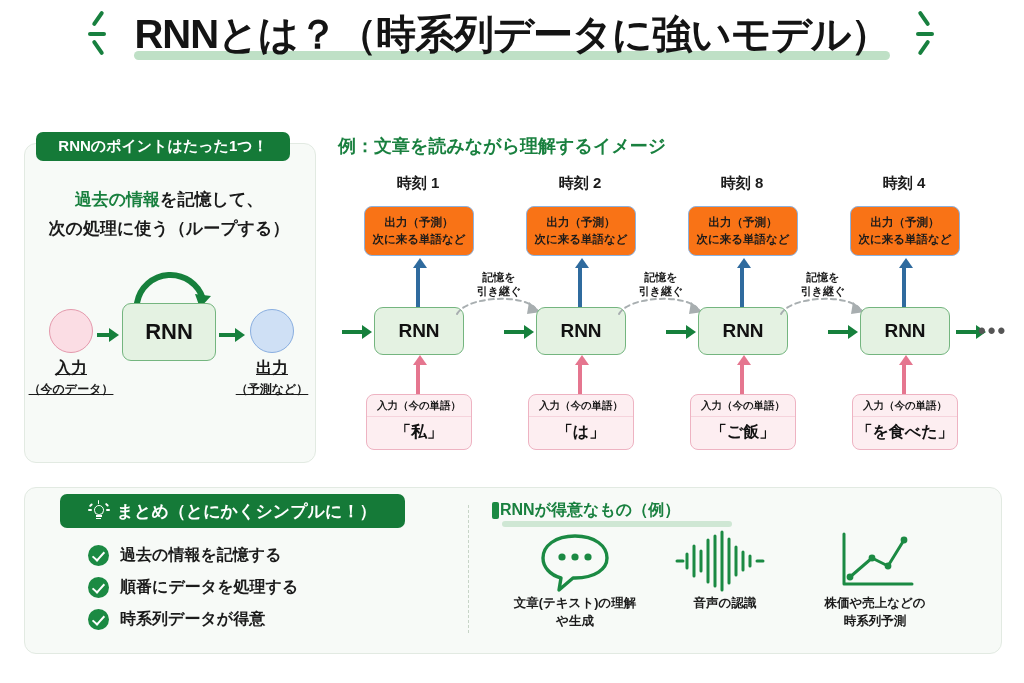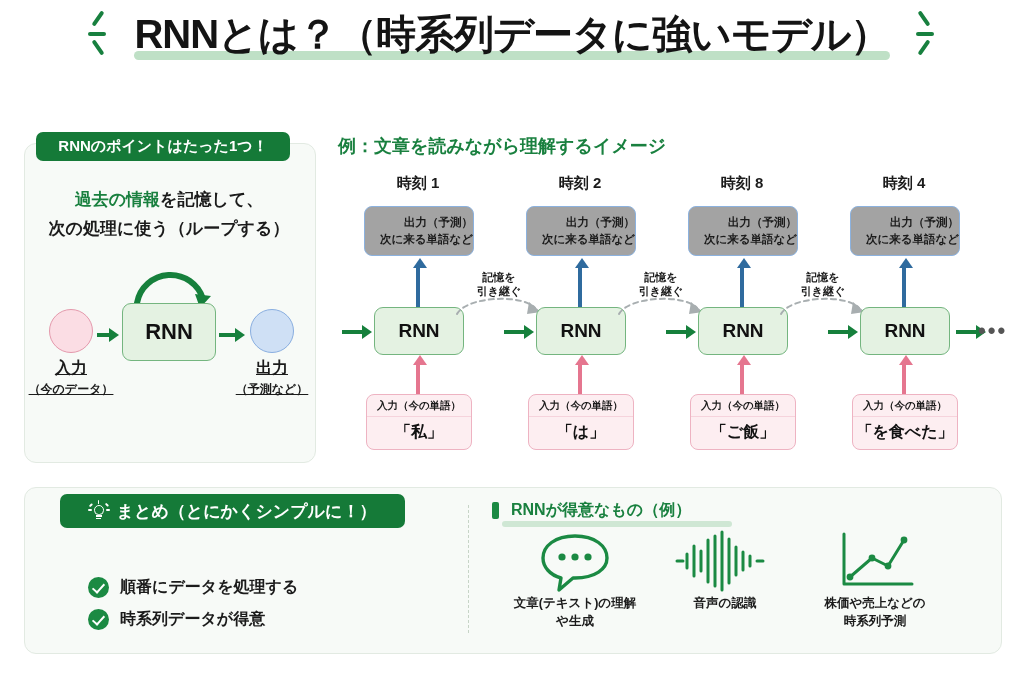--- a/index.html
+++ b/index.html
@@ -119,22 +119,22 @@
   #example-heading{
     position:absolute;left:338px;top:134px;
     font-size:18px;font-weight:bold;color:#19803f;white-space:nowrap;
   }
   .time-label{
     position:absolute;top:174px;width:120px;text-align:center;
     font-size:15px;font-weight:bold;color:#1b1b1b;
   }
   .out-box{
     position:absolute;top:206px;width:108px;height:48px;
-    background:#a3a3a3;border:1.5px solid #8cb2df;border-radius:8px;
-    display:flex;flex-direction:column;align-items:flex-end;justify-content:center;
+    background:#f97316;border:1.5px solid #8cb2df;border-radius:8px;
+    display:flex;flex-direction:column;align-items:center;justify-content:center;
     gap:2px;
   }
   .out-box span{font-size:11.5px;font-weight:bold;color:#1b1b1b;white-space:nowrap;}
   .rnn-box{
     position:absolute;top:307px;width:88px;height:46px;
     background:#e4f2e2;border:1.6px solid #74b57f;border-radius:9px;
     display:flex;align-items:center;justify-content:center;
     font-size:19px;font-weight:bold;color:#111;
   }
   .in-box{
@@ -189,21 +189,21 @@
   #check-2{left:88px;top:609px;}
 
   #divider{
     position:absolute;left:468px;top:505px;width:0;height:128px;
     border-left:1.5px dashed #c7d4c7;
   }
 
   #uses-heading{
     position:absolute;left:492px;top:500px;
     font-size:16px;font-weight:bold;color:#19803f;white-space:nowrap;
-    display:flex;align-items:center;gap:12px;
+    display:flex;align-items:center;gap:1px;
   }
   #uses-heading .tick{
     width:7px;height:17px;background:#1b8a43;border-radius:2px;flex:0 0 7px;
   }
   #uses-underline{
     position:absolute;left:502px;top:521px;width:230px;height:6px;
     background:#cfe7d4;border-radius:3px;
   }
   .use-item{position:absolute;top:530px;width:170px;text-align:center;}
   .use-icon{height:62px;display:flex;align-items:center;justify-content:center;}
@@ -391,20 +391,24 @@
         <span class="base2"></span>
       <span class="ray r1"></span>
         <span class="ray r2"></span>
         <span class="ray r3"></span>
       <span class="ray r4"></span>
         <span class="ray r5"></span>
     </span>
     <span>まとめ（とにかくシンプルに！）</span>
   </div>
 
+  <div class="check-row" id="check-0">
+    <span class="check-icon"></span>
+    <span class="check-text">過去の情報を記憶する</span>
+  </div>
   <div class="check-row" id="check-1">
     <span class="check-icon"></span>
     <span class="check-text">順番にデータを処理する</span>
   </div>
   <div class="check-row" id="check-2">
     <span class="check-icon"></span>
     <span class="check-text">時系列データが得意</span>
   </div>
 
   <div id="divider"></div>

